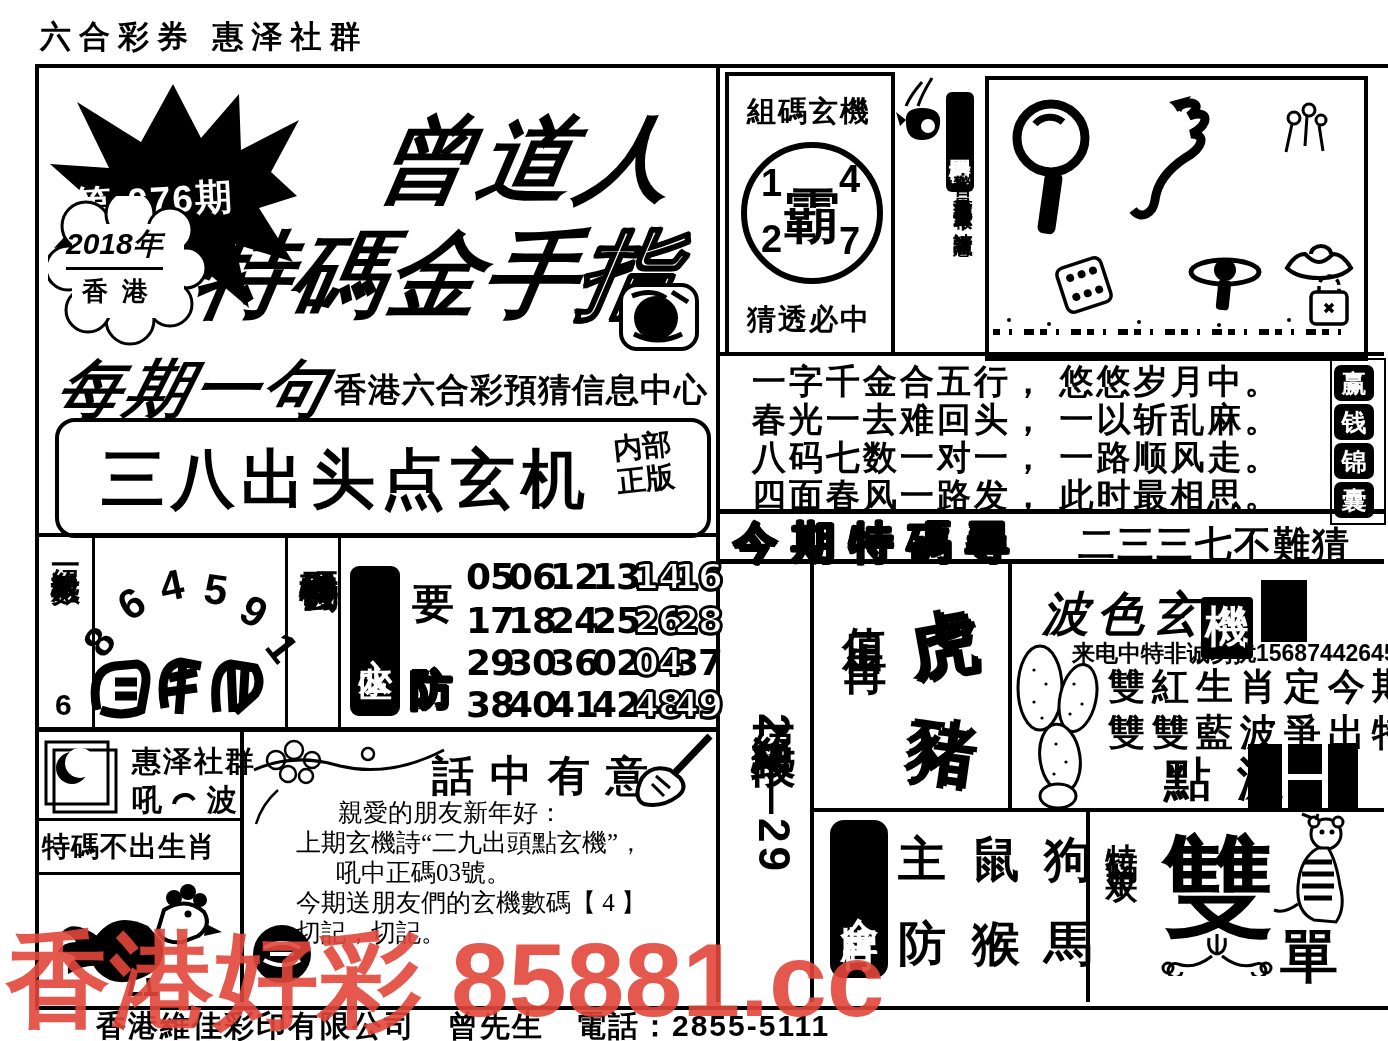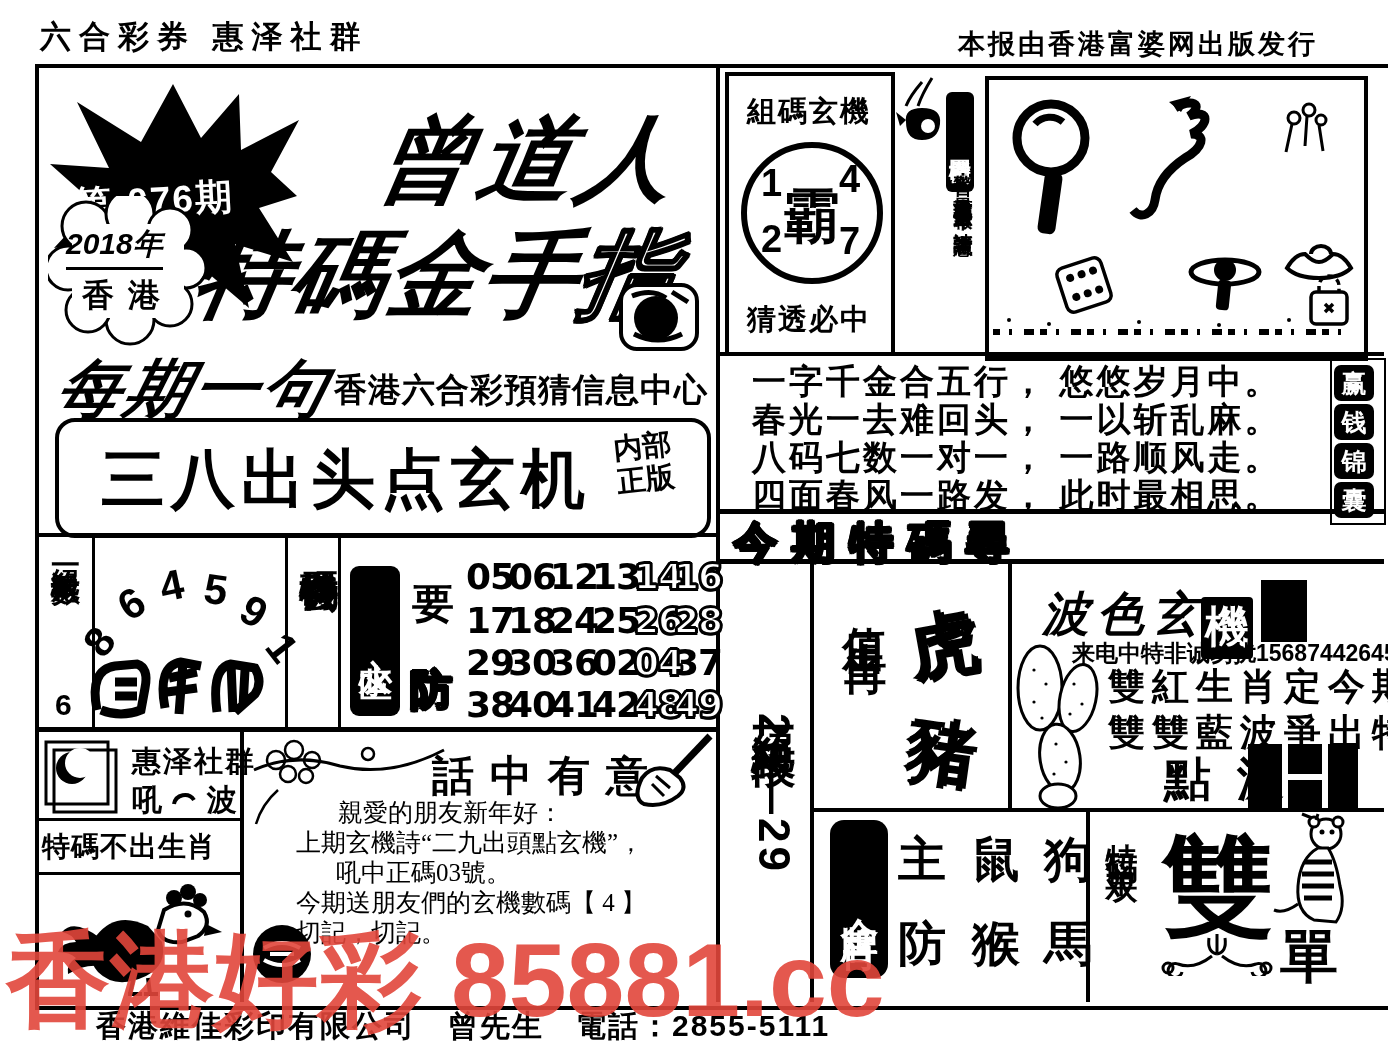--- a/index.html
+++ b/index.html
@@ -31,21 +31,20 @@
   .watermark{position:absolute;left:6px;top:912px;font-size:104px;font-weight:900;
      letter-spacing:0px;color:#e2463b;opacity:.9;white-space:nowrap;z-index:60;
      font-family:"Liberation Sans",sans-serif;}
 </style>
 </head>
 <body>
 
 <div class="page">
 
   <div class="abs b nowrap" style="left:40px;top:16px;font-size:31px;letter-spacing:8px;">六合彩券  惠泽社群</div>
-  <div class="abs b nowrap" style="left:958px;top:26px;font-size:27px;letter-spacing:3px;">本报由香港富婆网出版发行</div>
 
   <div class="abs" style="left:35px;top:64px;width:1349px;height:938px;border:4px solid #000;"></div>
   <div class="vline" style="left:716px;top:64px;width:4px;height:938px;"></div>
 
   <div class="hline" style="left:35px;top:533px;width:681px;height:4px;"></div>
   <div class="hline" style="left:35px;top:727px;width:681px;height:5px;"></div>
   <div class="vline" style="left:92px;top:533px;width:3px;height:194px;"></div>
   <div class="vline" style="left:285px;top:533px;width:3px;height:194px;"></div>
   <div class="vline" style="left:338px;top:533px;width:3px;height:194px;"></div>
   <div class="vline" style="left:240px;top:732px;width:4px;height:270px;"></div>
@@ -75,21 +74,21 @@
           <circle cx="122" cy="34" r="22"></circle>
         <circle cx="138" cy="72" r="20"></circle>
           <circle cx="122" cy="108" r="22"></circle>
           <circle cx="82" cy="124" r="24"></circle>
         <circle cx="40" cy="114" r="22"></circle>
           <circle cx="20" cy="72" r="22"></circle>
       </g>
       <rect x="24" y="28" width="112" height="94" fill="#fff"></rect>
     </svg>
     <div class="abs b nowrap" style="left:18px;top:28px;font-size:30px;font-style:italic;border-bottom:3px solid #000;padding-bottom:2px;">2018年</div>
-    <div class="abs b nowrap" style="left:34px;top:78px;font-size:32px;letter-spacing:14px;">香港</div>
+    <div class="abs b nowrap" style="left:34px;top:78px;font-size:26px;letter-spacing:14px;">香港</div>
   </div>
 
   <div class="abs w9 skew nowrap" style="left:380px;top:96px;font-size:94px;font-style:italic;letter-spacing:6px;">曾道人</div>
   <div class="abs w9 skew nowrap" style="left:196px;top:212px;font-size:94px;font-style:italic;letter-spacing:2px;"><span>特碼金手</span><span class="outline">指</span></div>
 
   <div class="abs" style="left:618px;top:282px;width:82px;height:70px;">
     <svg width="82" height="70" viewBox="0 0 82 70">
       <rect x="3" y="3" width="76" height="64" rx="16" fill="#fff" stroke="#000" stroke-width="4"></rect>
       <circle cx="38" cy="36" r="22" fill="#000"></circle>
       <path d="M14,14 q20,-8 34,2 M54,10 l16,10 M16,52 q24,12 48,0" stroke="#000" stroke-width="5" fill="none"></path>
@@ -318,20 +317,21 @@
   <div class="poemline abs" style="left:752px;top:438px;">八码七数一对一， 一路顺风走。</div>
   <div class="poemline abs" style="left:752px;top:476px;">四面春风一路发， 此时最相思。</div>
   <div class="abs badge-stack" style="left:1330px;top:358px;width:48px;border:2px solid #000;padding:2px 2px;">
       <span>赢</span>
       <span>钱</span>
       <span>锦</span>
       <span>囊</span>
     </div>
 
   <div class="abs w9 nowrap outline" style="left:734px;top:514px;font-size:43px;letter-spacing:15px;-webkit-text-stroke:2.5px #000;">今期特碼尋</div>
+  <div class="abs w9 serif nowrap" style="left:1078px;top:520px;font-size:37px;letter-spacing:2px;">二三三七不難猜</div>
 
   <div class="abs vmix b" style="left:724px;top:578px;width:80px;height:416px;font-size:44px;letter-spacing:4px;text-align:center;">絕殺一段20—29</div>
 
   <div class="abs vert w9" style="left:836px;top:592px;height:210px;font-size:44px;letter-spacing:8px;">值日生肖</div>
   <div class="abs w9 serif" style="left:908px;top:598px;font-size:70px;transform:rotate(-10deg);text-shadow:3px 3px 0 #000;">虎</div>
   <div class="abs w9 serif" style="left:908px;top:706px;font-size:70px;transform:rotate(8deg);text-shadow:-3px 3px 0 #000;">豬</div>
 
   <div class="abs" style="left:1012px;top:640px;width:110px;height:168px;">
     <svg width="110" height="168" viewBox="0 0 110 168">
       <g fill="#fff" stroke="#000" stroke-width="3">

